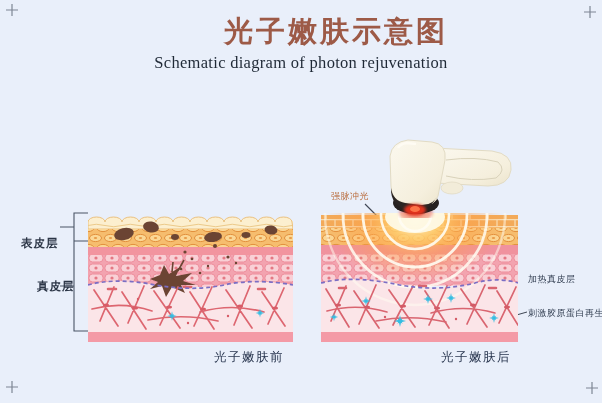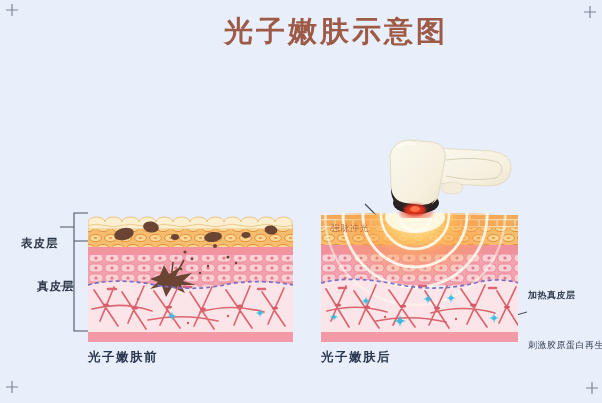--- a/index.html
+++ b/index.html
@@ -14,26 +14,25 @@
     font-size:29px;font-weight:700;letter-spacing:3px;color:#9d5a47;padding-left:35px;
   }
   .subtitle{
     left:0;top:53px;width:602px;text-align:center;
     font-size:16.5px;font-weight:500;letter-spacing:0.3px;color:#1f2936;
   }
   .layer-label{
     font-size:11.5px;font-weight:700;color:#2b3546;letter-spacing:1px;
   }
   .caption{
-    font-size:12.5px;font-weight:700;color:#2a3750;letter-spacing:1.5px;text-align:left;
+    font-size:12.5px;font-weight:400;color:#2a3750;letter-spacing:1.5px;text-align:right;
   }
   .small-ann{
     font-size:9px;color:#333f52;letter-spacing:0.5px;white-space:nowrap;
     font-family:"Liberation Sans","DejaVu Sans",sans-serif;
-    margin-top:32px;
   }
   .ipl-ann{color:#b96a3a;}
   svg{display:block;}
 </style>
 </head>
 <body>
 
 <div class="canvas">
 
   <svg class="abs" style="left:0;top:0;" width="602" height="403" viewBox="0 0 602 403">
@@ -49,20 +48,21 @@
       <path d="M592,382 V394 M586,388 H598"></path>
     </g>
     <g stroke="#4a5465" stroke-width="1.1" fill="none">
       <path d="M88,213 H74 V331 H88 M74,241 H88 M60,227 H74 M60,286 H74"></path>
     </g>
     <path d="M365,204 L389,228" stroke="#3f4654" stroke-width="1.1" fill="none" marker-end="url(#ah)"></path>
     <path d="M527,312 L499,320" stroke="#3f4654" stroke-width="1" fill="none"></path>
   </svg>
 
   <div class="abs title">光子嫩肤示意图</div>
+  <div class="abs subtitle">Schematic diagram of photon rejuvenation</div>
 
   <div class="abs layer-label" style="left:21px;top:236px;">表皮层</div>
   <div class="abs layer-label" style="left:37px;top:279px;">真皮层</div>
 
   <svg class="abs" style="left:88px;top:213px;" width="205" height="129" viewBox="0 0 205 129">
     <defs>
       <pattern id="pOrangeL" width="15" height="20" patternUnits="userSpaceOnUse">
         <rect width="15" height="20" fill="#f6bd6e"></rect>
         <ellipse cx="7.5" cy="5" rx="6" ry="3.6" fill="#fbd795" stroke="#e28f3b" stroke-width="1"></ellipse>
         <ellipse cx="7.5" cy="5" rx="1.7" ry="1" fill="#e89a47"></ellipse>
@@ -247,19 +247,19 @@
     <path d="M14,22 Q16,8 32,6 L56,8 Q71,10 69,26 L62,62 Q59,72 45,71 L29,69 Q15,67 15,52 Z" fill="url(#bodyShade)" stroke="#e2dbc4" stroke-width="1"></path>
     <path d="M22,14 Q24,10 31,9 L40,10" fill="none" stroke="#fffdf5" stroke-width="2.4" opacity="0.8"></path>
 
     <path d="M15,54 Q14,72 34,77 Q54,79 62,60 Q58,72 44,71 L29,69 Q17,67 15,54 Z" fill="#2b2523"></path>
 
     <ellipse cx="39" cy="76" rx="11" ry="6" fill="#e2301f" filter="url(#blurD)"></ellipse>
     <ellipse cx="39" cy="75" rx="5" ry="3" fill="#ff7a4d" opacity="0.9"></ellipse>
   </svg>
 
   <div class="abs small-ann ipl-ann" style="left:331px;top:190px;">强脉冲光</div>
-  <div class="abs small-ann" style="left:528px;top:257px;font-weight:bold;">加热真皮层</div>
+  <div class="abs small-ann" style="left:528px;top:273px;">加热真皮层</div>
   <div class="abs small-ann" style="left:528px;top:307px;">刺激胶原蛋白再生</div>
 
   <div class="abs caption" style="left:88px;top:349px;width:196px;">光子嫩肤前</div>
-  <div class="abs caption" style="left:321px;top:349px;width:197px;">光子嫩肤后</div>
+  <div class="abs caption" style="left:314px;top:349px;width:197px;">光子嫩肤后</div>
 
 </div>
 
 </body></html>

